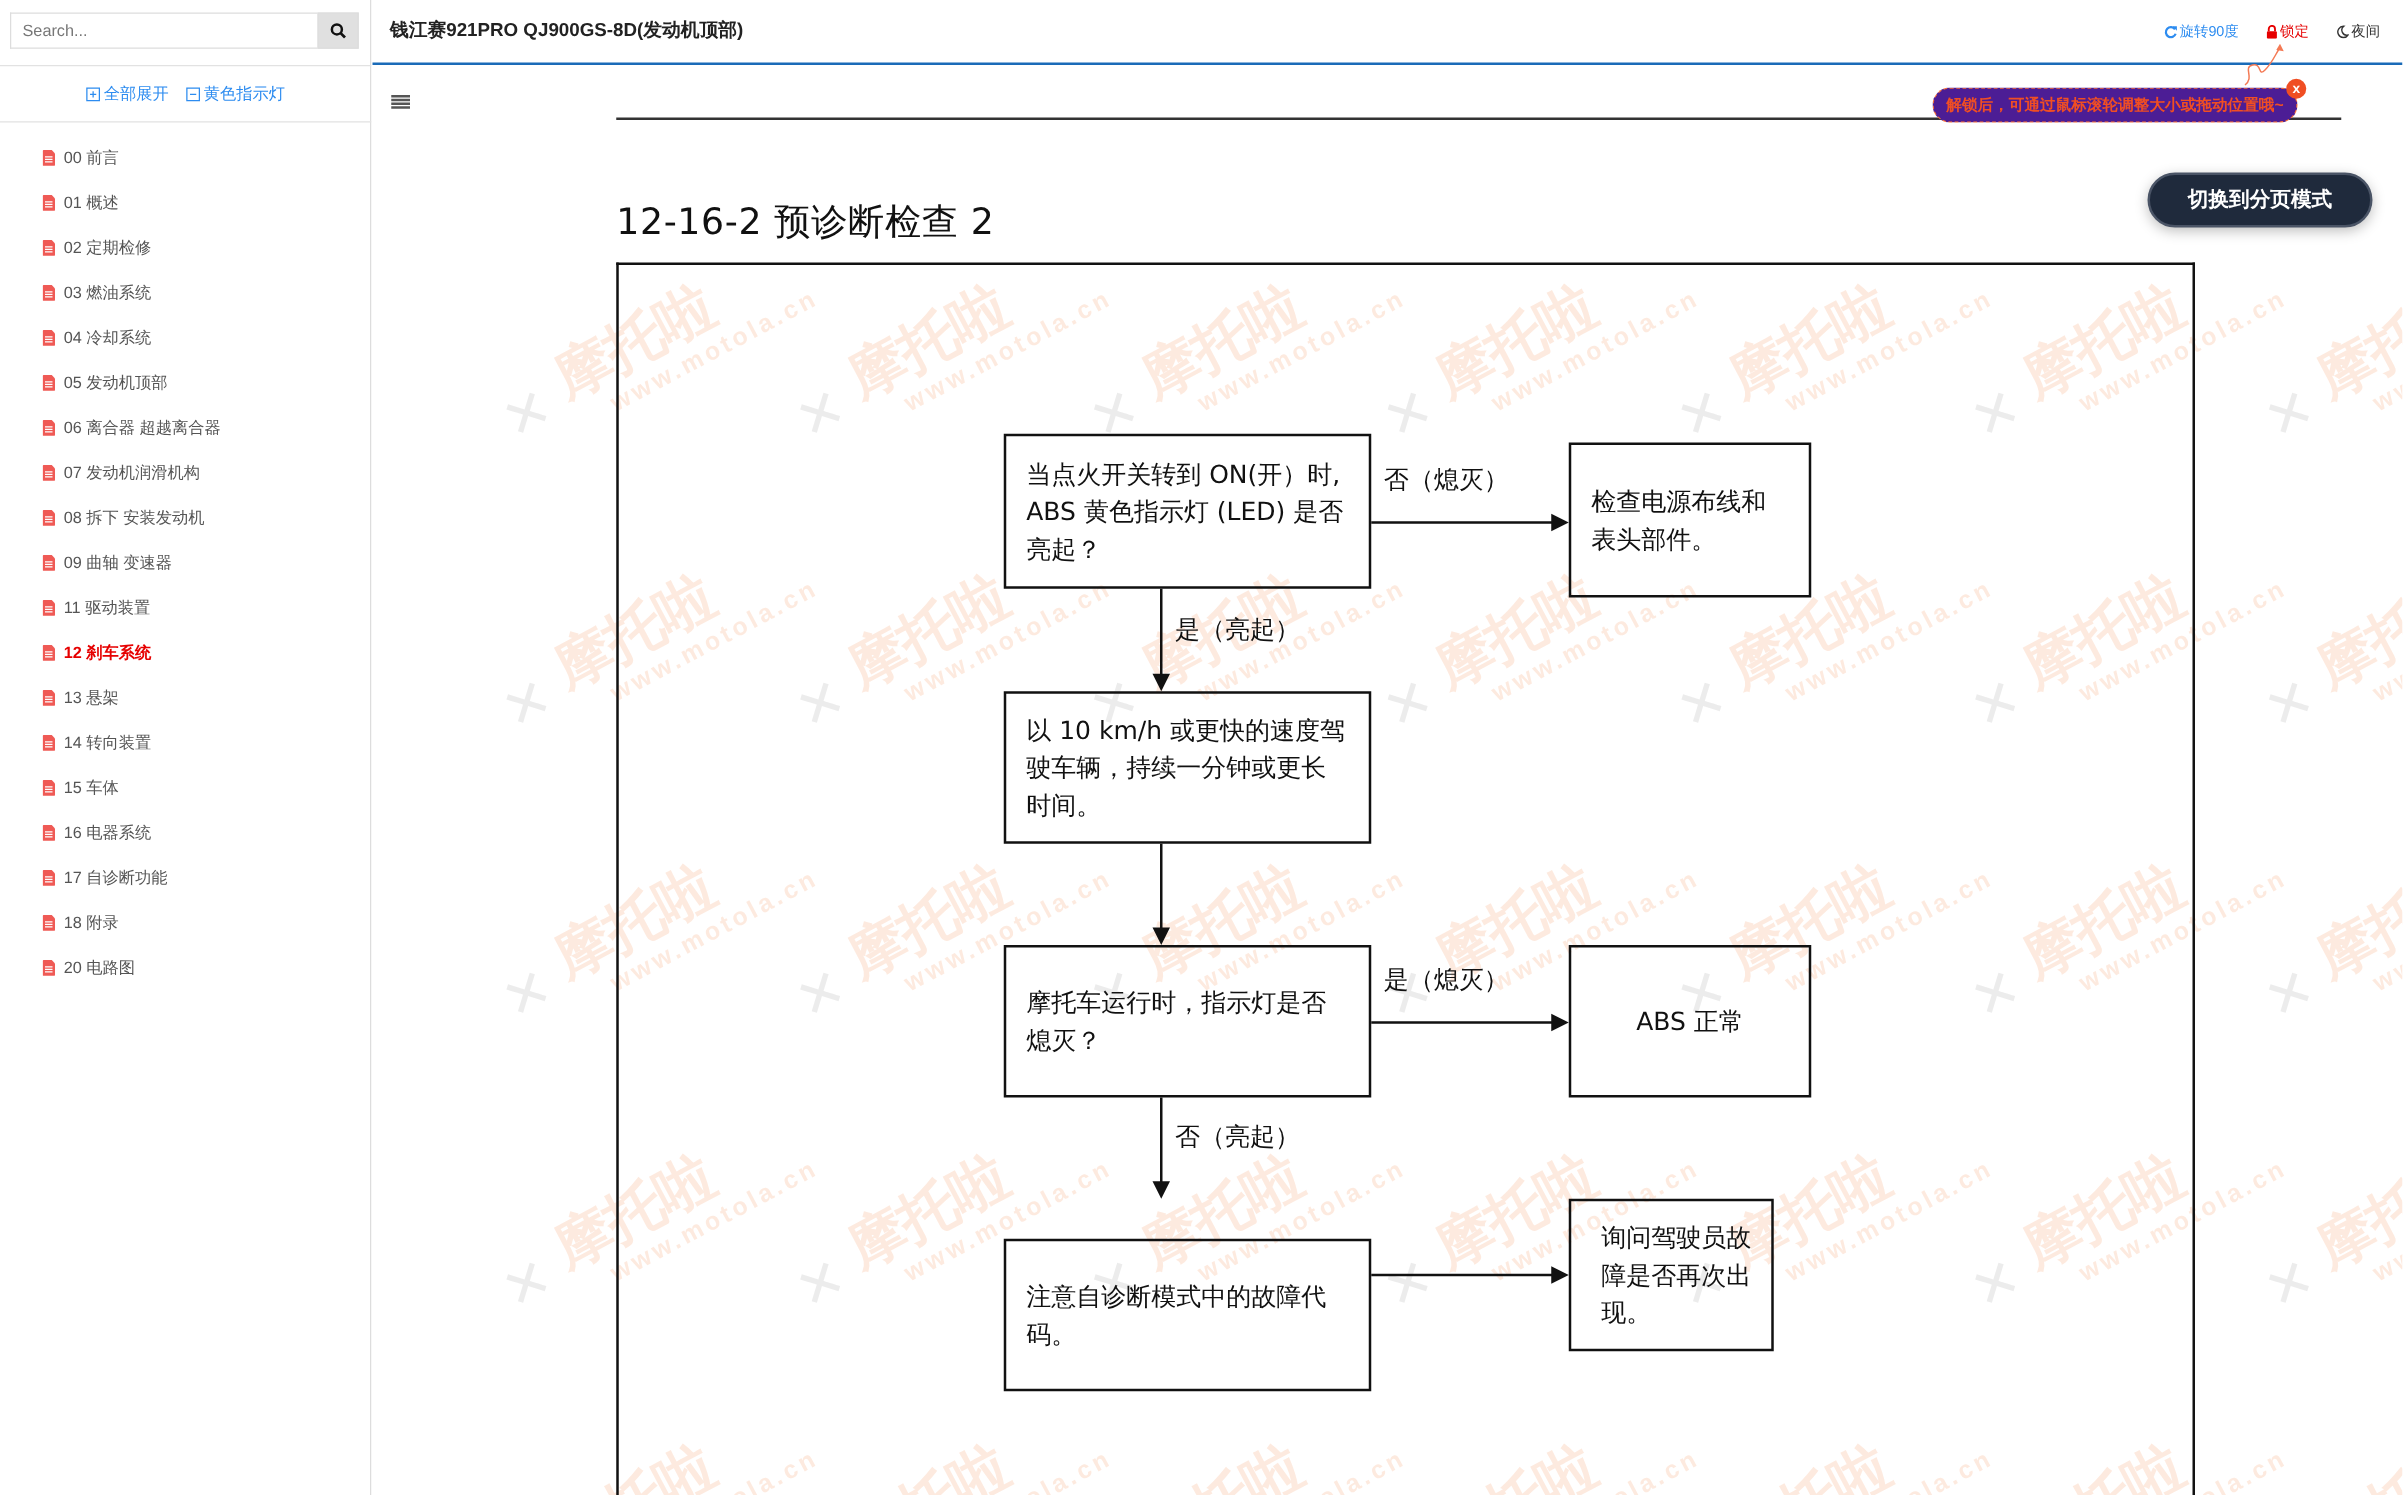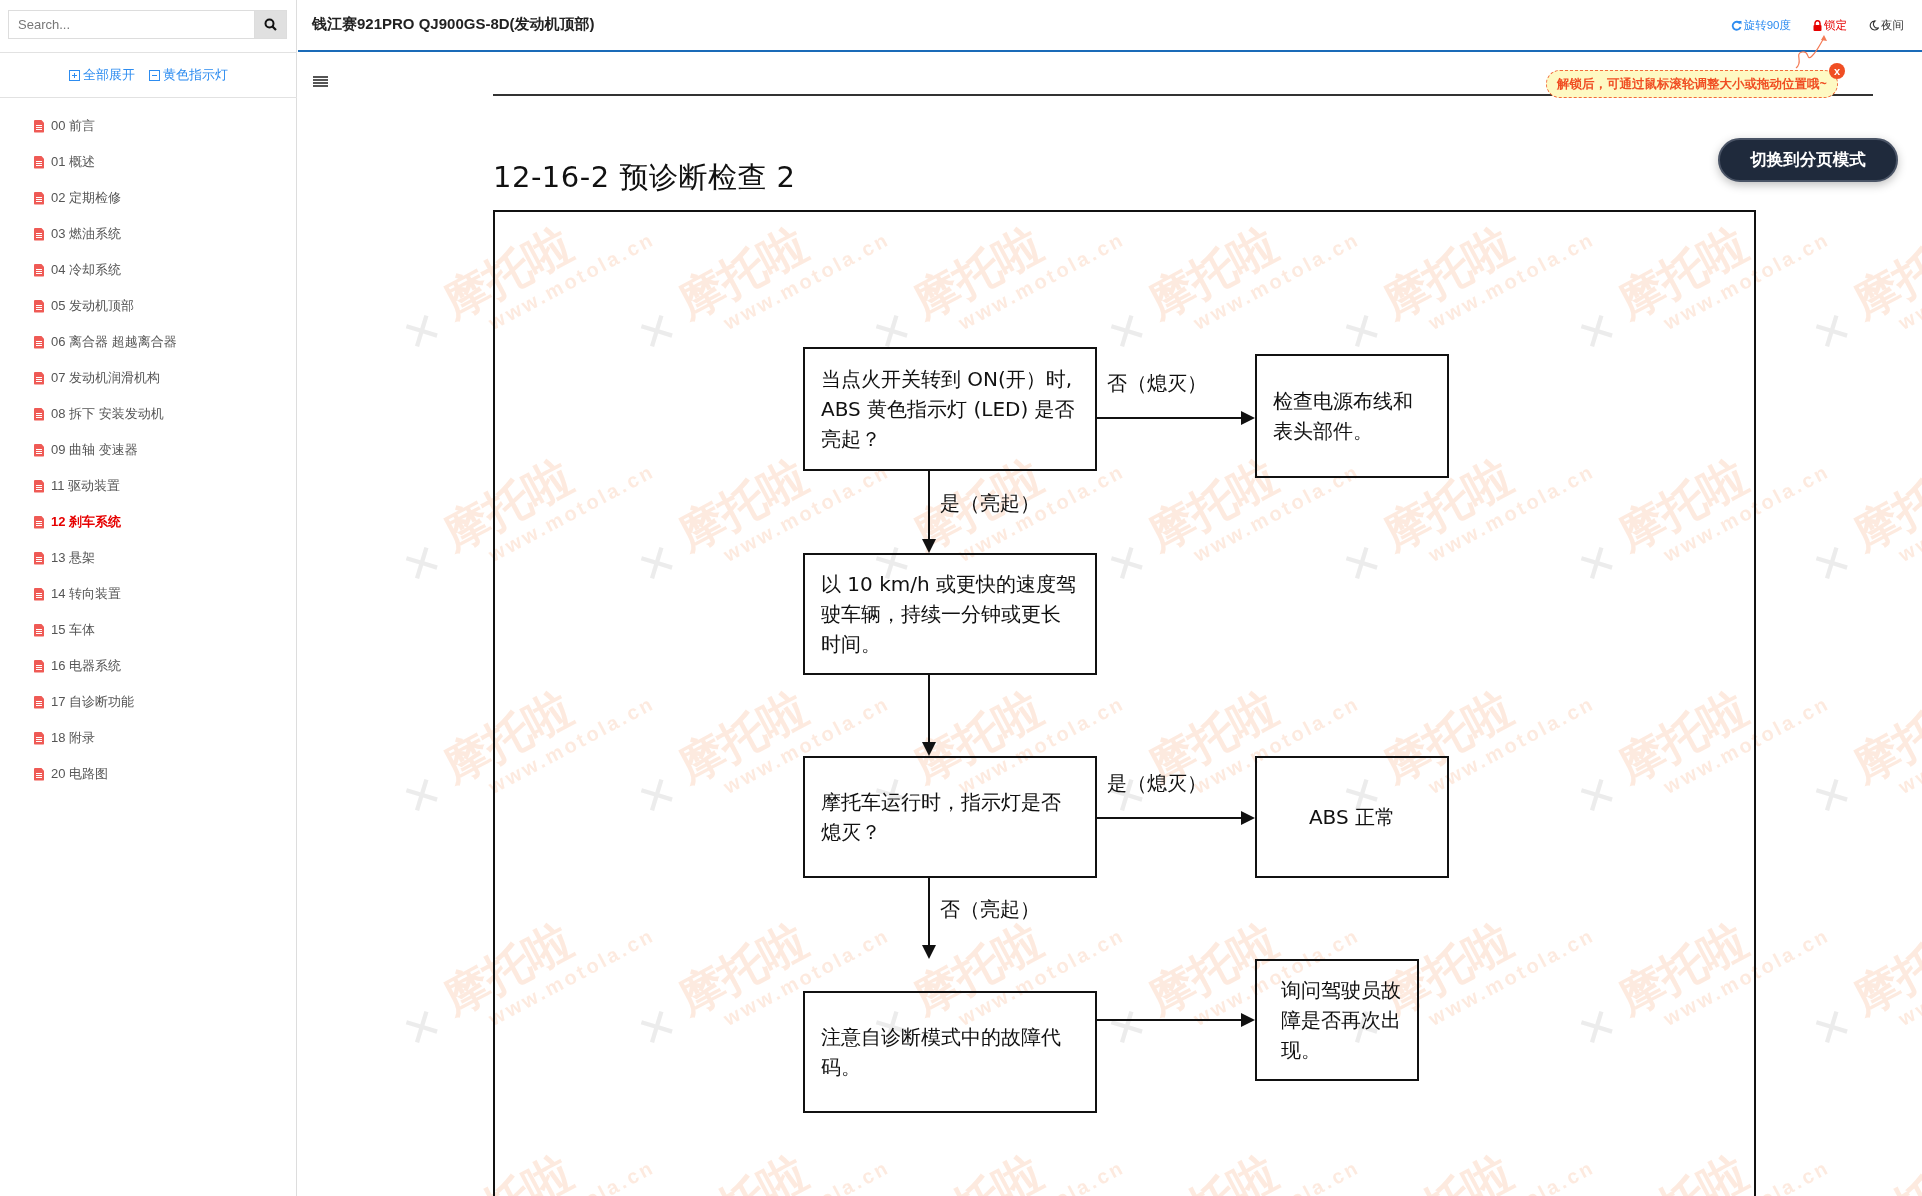--- a/index.html
+++ b/index.html
@@ -52,21 +52,21 @@
   .arrow-d { position: absolute; width: 0; height: 0; border-left: 7px solid transparent; border-right: 7px solid transparent; border-top: 14px solid #111; }
 
   
   .wm-layer { position: absolute; left: 0; top: 0; width: 1624px; height: 1142px; pointer-events: none; }
   .wm { position: absolute; transform: rotate(-28deg); color: rgba(246,160,110,0.22); font-weight: bold; white-space: nowrap; }
   .wm .big { font-size: 46px; font-family: "DejaVu Sans", sans-serif; display: block; }
   .wm .small { font-size: 20px; letter-spacing: 3px; display: block; margin-left: 30px; margin-top: -6px; }
   .wm .wrench { position: absolute; left: -52px; top: 16px; font-size: 44px; color: rgba(150,150,150,0.18); }
 
   
-  .tip { position: absolute; left: 1546px; top: 70px; height: 28px; padding: 0 10px; border: 1px dashed #f26b3a; border-radius: 14px; background: #fef9c3; color: #f04e23; font-size: 12.5px; font-weight: bold; display: flex; align-items: center; white-space: nowrap; }
+  .tip { position: absolute; left: 1546px; top: 70px; height: 28px; padding: 0 10px; border: 1px dashed #f26b3a; border-radius: 14px; background: #4c1d95; color: #f04e23; font-size: 12.5px; font-weight: bold; display: flex; align-items: center; white-space: nowrap; }
   .tip-close { position: absolute; left: 1829px; top: 63px; width: 16px; height: 16px; border-radius: 50%; background: #f04e23; color: #fff; font-size: 11px; font-weight: bold; display: flex; align-items: center; justify-content: center; cursor: pointer; }
   .tip-curl { position: absolute; left: 1790px; top: 34px; width: 40px; height: 36px; }
   .switch-btn { position: absolute; left: 1718px; top: 138px; width: 180px; height: 44px; border-radius: 22px; background: #1f2a3c; border: 2px solid #4a5466; color: #fff; font-size: 16.5px; font-weight: bold; display: flex; align-items: center; justify-content: center; box-shadow: 0 3px 10px rgba(0,0,0,0.25); cursor: pointer; }
 </style>
 </head>
 <body>
 
 <div class="sidebar">
   <div class="search-wrap">
     <input class="search-input" type="text" placeholder="Search..." style="">

